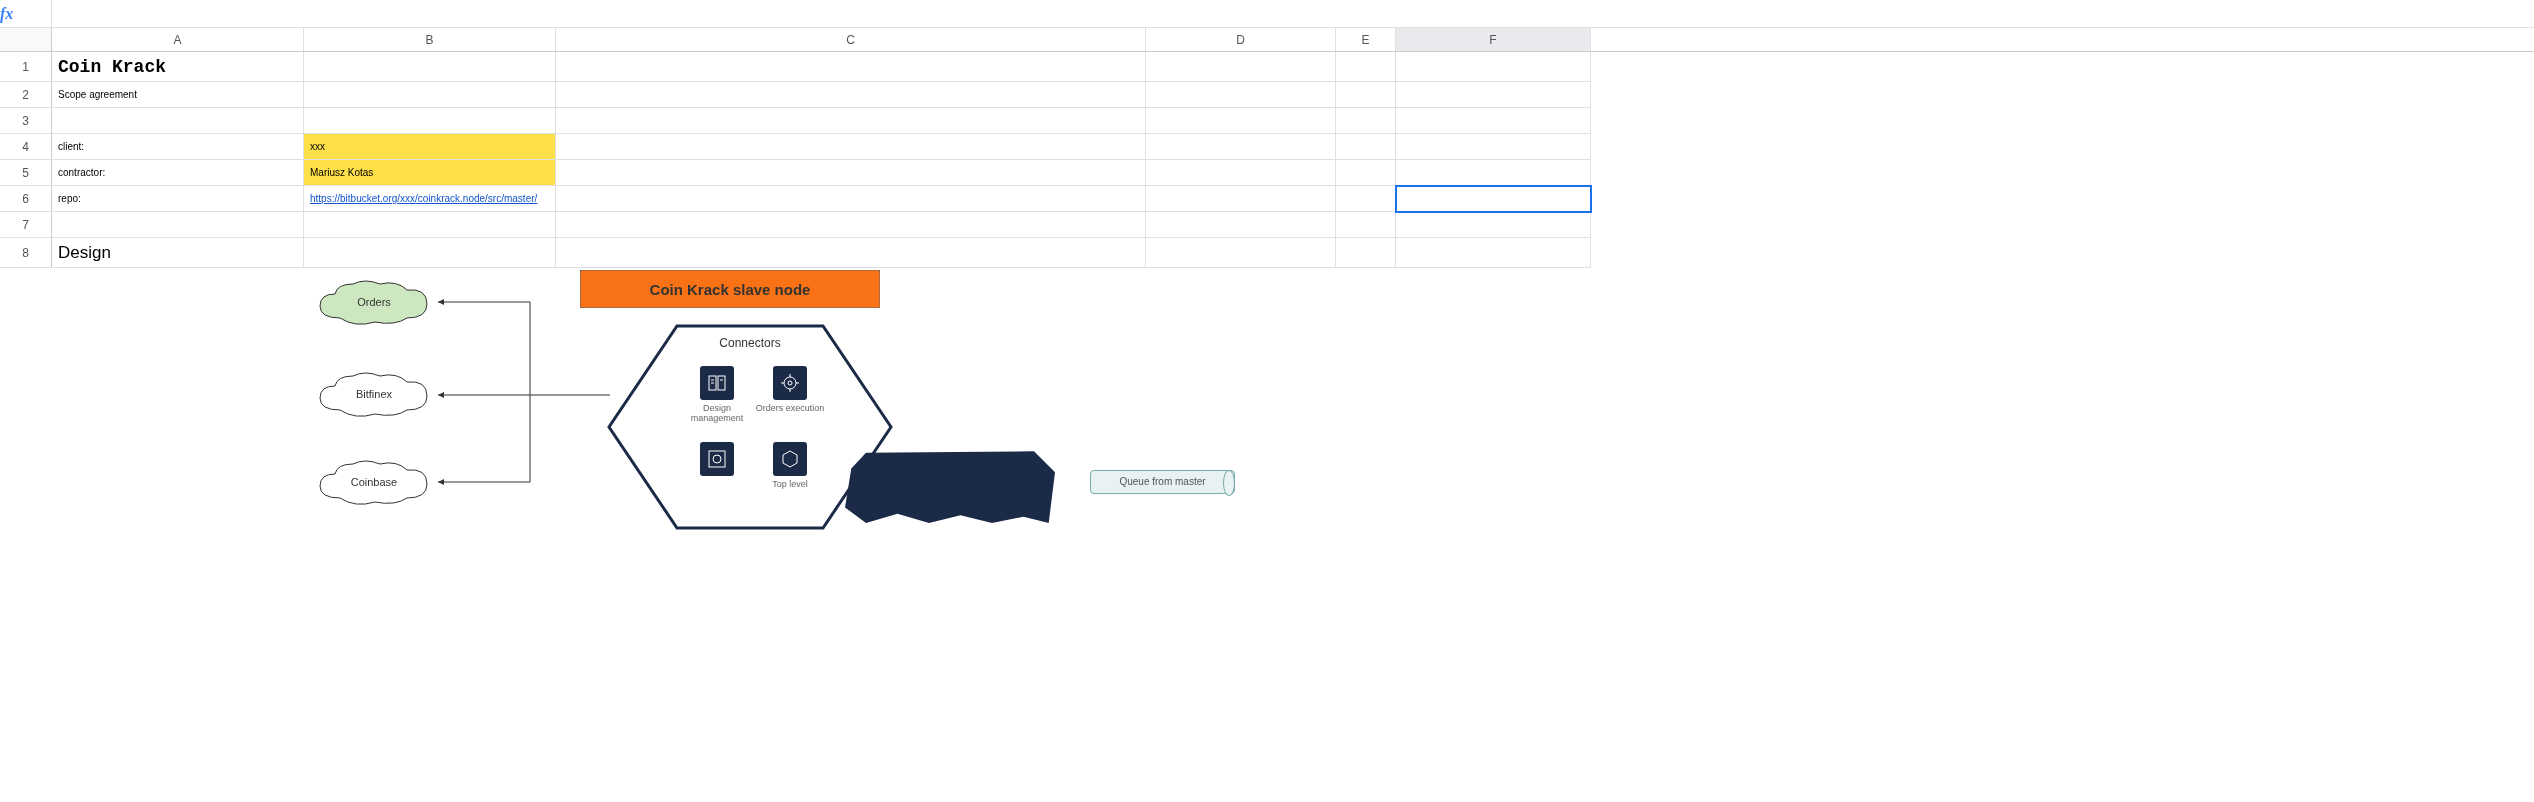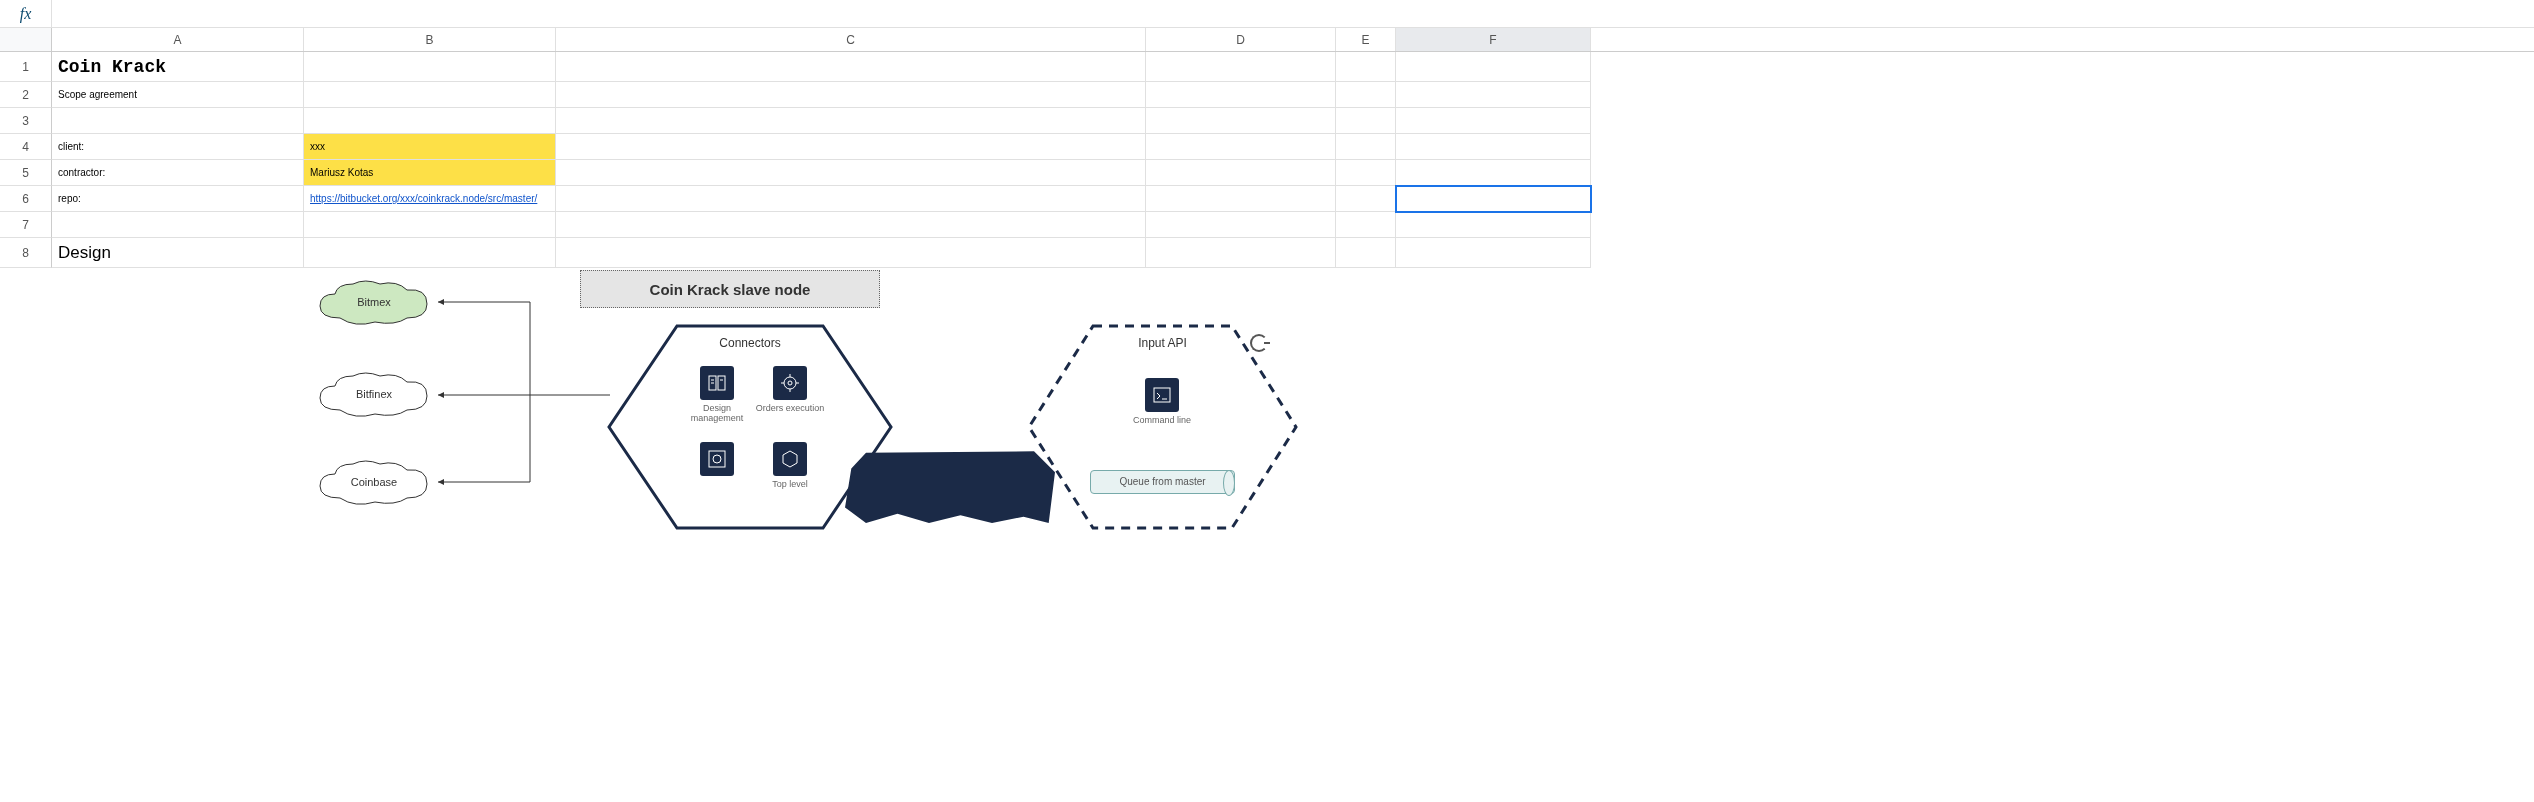--- a/index.html
+++ b/index.html
@@ -17,28 +17,28 @@
   
   .formula-bar {
     height: 28px;
     border-bottom: 1px solid #e0e0e0;
     display: flex;
     align-items: center;
     background: #fff;
   }
   .fx-label {
     width: 52px;
-    text-align: center;
     font-style: italic;
     font-family: 'Times New Roman', serif;
     font-size: 16px;
-    color: #0c4a6e;
+    color: #3b82f6;
     border-right: 1px solid #e0e0e0;
     height: 100%;
     line-height: 28px;
+    font-weight: bold;
   }
   .formula-input {
     flex: 1;
     border: none;
     outline: none;
     padding: 0 8px;
     height: 100%;
     font-size: 13px;
   }
 
@@ -125,21 +125,21 @@
     left: 265px;
     top: 0;
     width: 300px;
     height: 38px;
     border: 1px dotted #666;
     text-align: center;
     line-height: 38px;
     font-weight: 700;
     font-size: 15px;
     color: #333;
-    background: #e5e5e5;
+    background: #f97316;
   }
 
   .cloud {
     position: absolute;
     width: 118px;
     height: 52px;
   }
   .cloud-label {
     position: absolute;
     width: 100%;
@@ -347,21 +347,21 @@
   </div>
 </div>
 
 <div class="diagram">
   <div class="diag-title-box">Coin Krack slave node</div>
 
   <div class="cloud" style="top:8px;left:0;">
     <svg width="118" height="52" viewBox="0 0 118 52">
       <path d="M25 40 Q5 40 5 28 Q5 16 20 16 Q22 6 38 6 Q50 0 65 6 Q82 2 92 12 Q112 10 112 26 Q112 40 92 40 Q80 48 60 44 Q40 50 25 40 Z" fill="#cde8c1" stroke="#333" stroke-width="1"></path>
     </svg>
-    <div class="cloud-label">Bitmex</div>
+    <div class="cloud-label">Orders</div>
   </div>
   <div class="cloud" style="top:100px;left:0;">
     <svg width="118" height="52" viewBox="0 0 118 52">
       <path d="M25 40 Q5 40 5 28 Q5 16 20 16 Q22 6 38 6 Q50 0 65 6 Q82 2 92 12 Q112 10 112 26 Q112 40 92 40 Q80 48 60 44 Q40 50 25 40 Z" fill="#fff" stroke="#333" stroke-width="1"></path>
     </svg>
     <div class="cloud-label">Bitfinex</div>
   </div>
   <div class="cloud" style="top:188px;left:0;">
     <svg width="118" height="52" viewBox="0 0 118 52">
       <path d="M25 40 Q5 40 5 28 Q5 16 20 16 Q22 6 38 6 Q50 0 65 6 Q82 2 92 12 Q112 10 112 26 Q112 40 92 40 Q80 48 60 44 Q40 50 25 40 Z" fill="#fff" stroke="#333" stroke-width="1"></path>
@@ -419,30 +419,15 @@
     <div class="icon-box" style="left:168px;top:120px;">
       <svg width="20" height="20" viewBox="0 0 20 20">
           <polygon points="10,2 17,6 17,14 10,18 3,14 3,6" stroke-width="1"></polygon>
         </svg>
     </div>
     <div class="icon-label" style="left:145px;top:158px;text-align:center;">Top level</div>
   </div>
 
   <div class="dark-blob"></div>
 
-  <div class="hex-input">
-    <svg width="275" height="210" viewBox="0 0 275 210" style="position:absolute;">
-      <polygon points="68,4 207,4 271,105 207,206 68,206 4,105" fill="#fff" stroke="#1b2a47" stroke-width="3" stroke-dasharray="9 7"></polygon>
-    </svg>
-    <div class="hex-title">Input API</div>
-    <div class="c-icon"></div>
-    <div class="icon-box" style="left:120px;top:56px;">
-      <svg width="20" height="20" viewBox="0 0 20 20">
-          <rect x="2" y="3" width="16" height="14" stroke-width="1"></rect>
-          <path d="M5 8 L8 11 L5 14" stroke-width="1"></path>
-          <line x1="10" y1="14" x2="15" y2="14" stroke-width="1"></line>
-        </svg>
-    </div>
-    <div class="icon-label" style="left:97px;top:94px;">Command line</div>
-  </div>
 
   <div class="queue-cyl">Queue from master</div>
 </div>
 
 </body></html>

